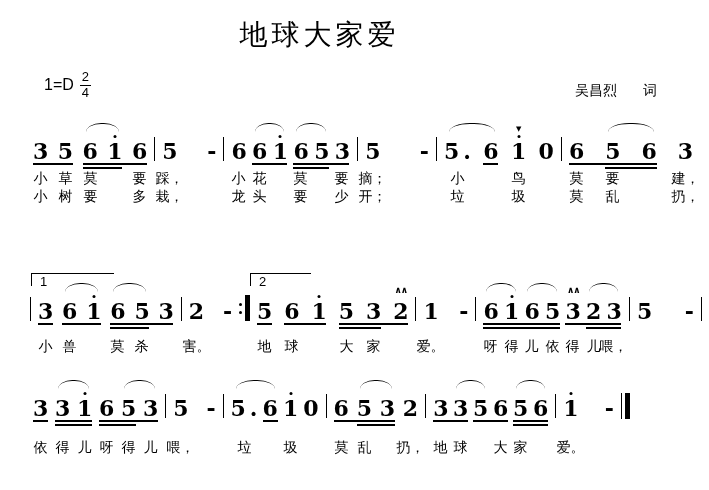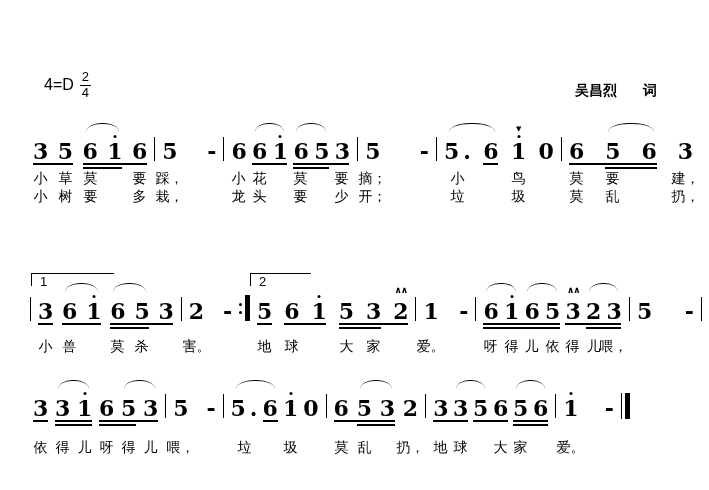--- a/index.html
+++ b/index.html
@@ -8,21 +8,21 @@
 
   .title{position:absolute;top:16px;left:0;right:70px;text-align:center;
          font-size:28px;letter-spacing:4px;font-family:"Liberation Sans",sans-serif;}
 
   .keysig{position:absolute;left:44px;top:70px;display:flex;align-items:center;gap:6px;font-size:16px;}
   .frac{display:inline-flex;flex-direction:column;align-items:center;font-size:13px;line-height:1.15;}
   .frac .num{border-bottom:1px solid #000;padding:0 2px;}
 
   .style-text{position:absolute;left:33px;top:106px;font-size:14px;}
 
-  .credits{position:absolute;right:52px;top:82px;display:flex;flex-direction:column;font-size:14px;font-weight:bold;}
+  .credits{position:absolute;right:52px;top:82px;display:flex;flex-direction:column;font-size:14px;}
   .credit-row{display:flex;gap:26px;justify-content:flex-end;}
 
   .score-line{position:absolute;}
   #line1{left:26px;top:134px;width:674px;--lyr:8px;}
   #line2{left:30px;top:294px;width:672px;--lyr:16px;}
   #line3{left:26px;top:391px;width:604px;--lyr:20px;}
 
   .notes-row{display:flex;align-items:flex-end;height:28px;}
   .measure{position:relative;display:flex;justify-content:space-between;align-items:flex-end;
            height:28px;padding:0 7px;flex-basis:0;min-width:0;}
@@ -50,23 +50,24 @@
   .lyrics-row{position:relative;height:17px;font-size:14px;}
   .lyrics-row.first{margin-top:var(--lyr,8px);}
   .lyrics-row + .lyrics-row{margin-top:1px;}
   .syl{position:absolute;transform:translateX(-50%);white-space:nowrap;line-height:1.15;}
 </style>
 </head>
 <body>
 
 <div class="page">
 
+  <div class="title">地球大家爱</div>
 
   <div class="keysig">
-    <span>4=D</span>
+    <span>1=D</span>
     <span class="frac">
       <span class="num">2</span>
       <span class="den">4</span>
     </span>
   </div>
 
 
   <div class="credits">
     <div class="credit-row">
       <span>吴昌烈</span>

